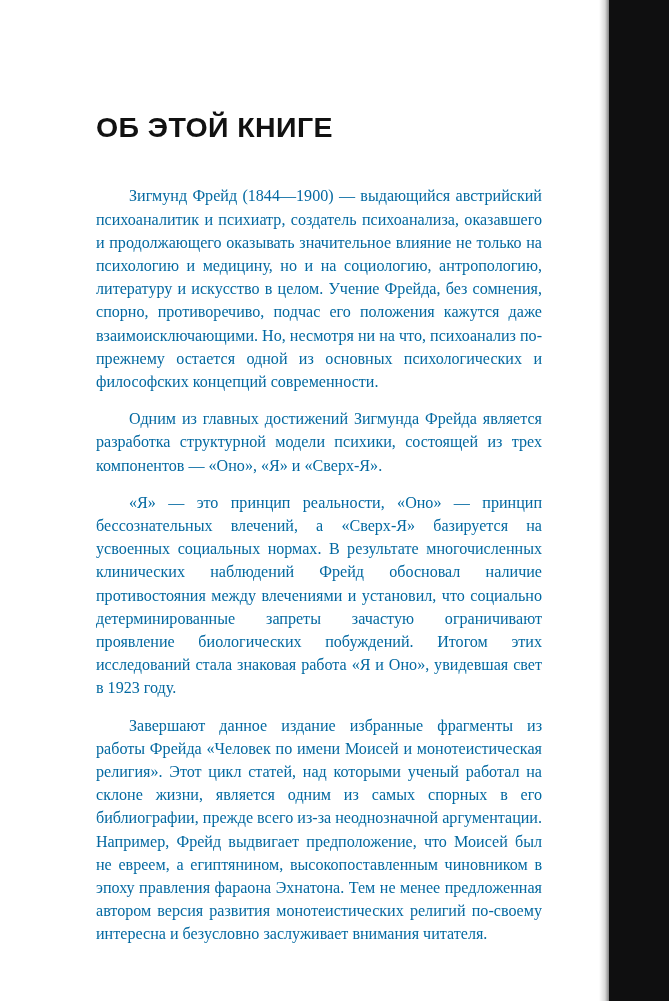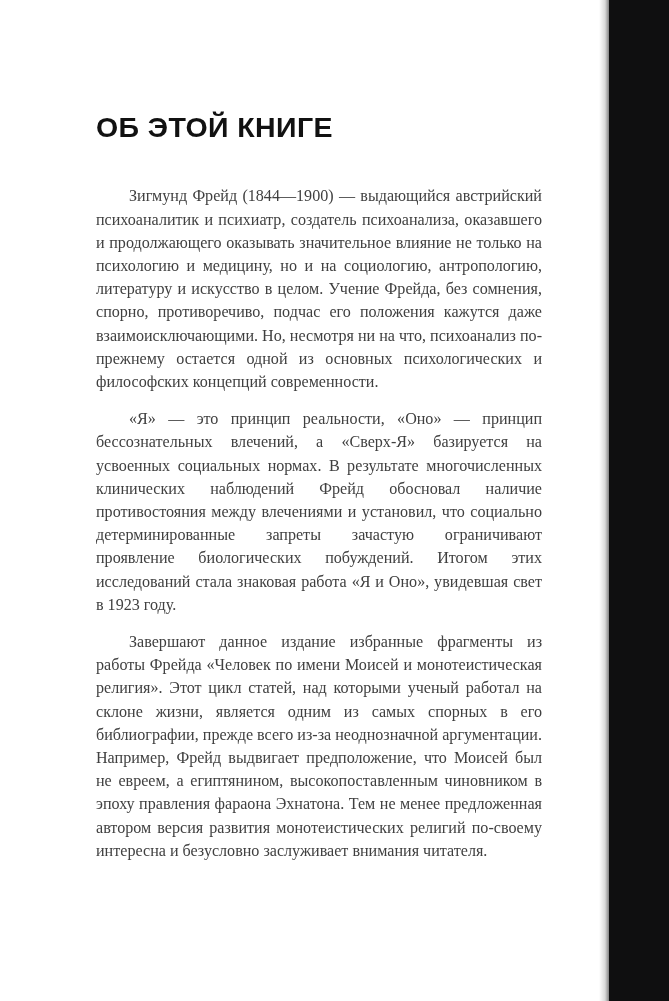--- a/index.html
+++ b/index.html
@@ -58,38 +58,39 @@
   .body-text {
     margin-top: 41px;
   }
   .body-text p {
     margin: 0 16px 14px 0;
     font-family: "Liberation Serif", serif;
     font-size: 16.1px;
     line-height: 23.2px;
     text-align: justify;
     text-indent: 33px;
-    color: #404040;
+    color: #0369a1;
     hyphens: none;
   }
   .body-text p:last-child {
     margin-bottom: 0;
   }
 </style>
 </head>
 <body>
 
 <div class="page">
 
   <div class="spine-inner"></div>
   <div class="spine"></div>
 
   <div class="content">
     <h1 class="chapter-title">ОБ ЭТОЙ КНИГЕ</h1>
 
     <div class="body-text">
       <p>Зигмунд Фрейд (1844—1900) — выдающийся австрийский психоаналитик и психиатр, создатель психоанализа, оказавшего и продолжающего оказывать значительное влияние не только на психологию и медицину, но и на социологию, антропологию, литературу и искусство в целом. Учение Фрейда, без сомнения, спорно, противоречиво, подчас его положения кажутся даже взаимоисключающими. Но, несмотря ни на что, психоанализ по-прежнему остается одной из основных психологических и философских концепций современности.</p>
+      <p>Одним из главных достижений Зигмунда Фрейда является разработка  структурной модели психики, состоящей из трех компонентов — «Оно», «Я» и «Сверх-Я».</p>
       <p>«Я» — это принцип реальности, «Оно» — принцип бессознательных влечений, а «Сверх-Я» базируется на усвоенных социальных нормах. В результате многочисленных клинических наблюдений Фрейд обосновал наличие противостояния между влечениями и установил, что социально детерминированные запреты зачастую ограничивают проявление биологических побуждений. Итогом этих исследований стала знаковая работа «Я и Оно», увидевшая свет в 1923 году.</p>
       <p>Завершают данное издание избранные фрагменты из работы Фрейда «Человек по имени Моисей и монотеистическая религия». Этот цикл статей, над которыми ученый работал на склоне жизни, является одним из самых спорных в его библиографии, прежде всего из-за неоднозначной аргументации. Например, Фрейд выдвигает предположение, что Моисей был не евреем, а египтянином, высокопоставленным чиновником в эпоху правления фараона Эхнатона. Тем не менее предложенная автором версия развития монотеистических религий по-своему интересна и безусловно заслуживает внимания читателя.</p>
     </div>
   </div>
 
 </div>
 
 </body></html>

